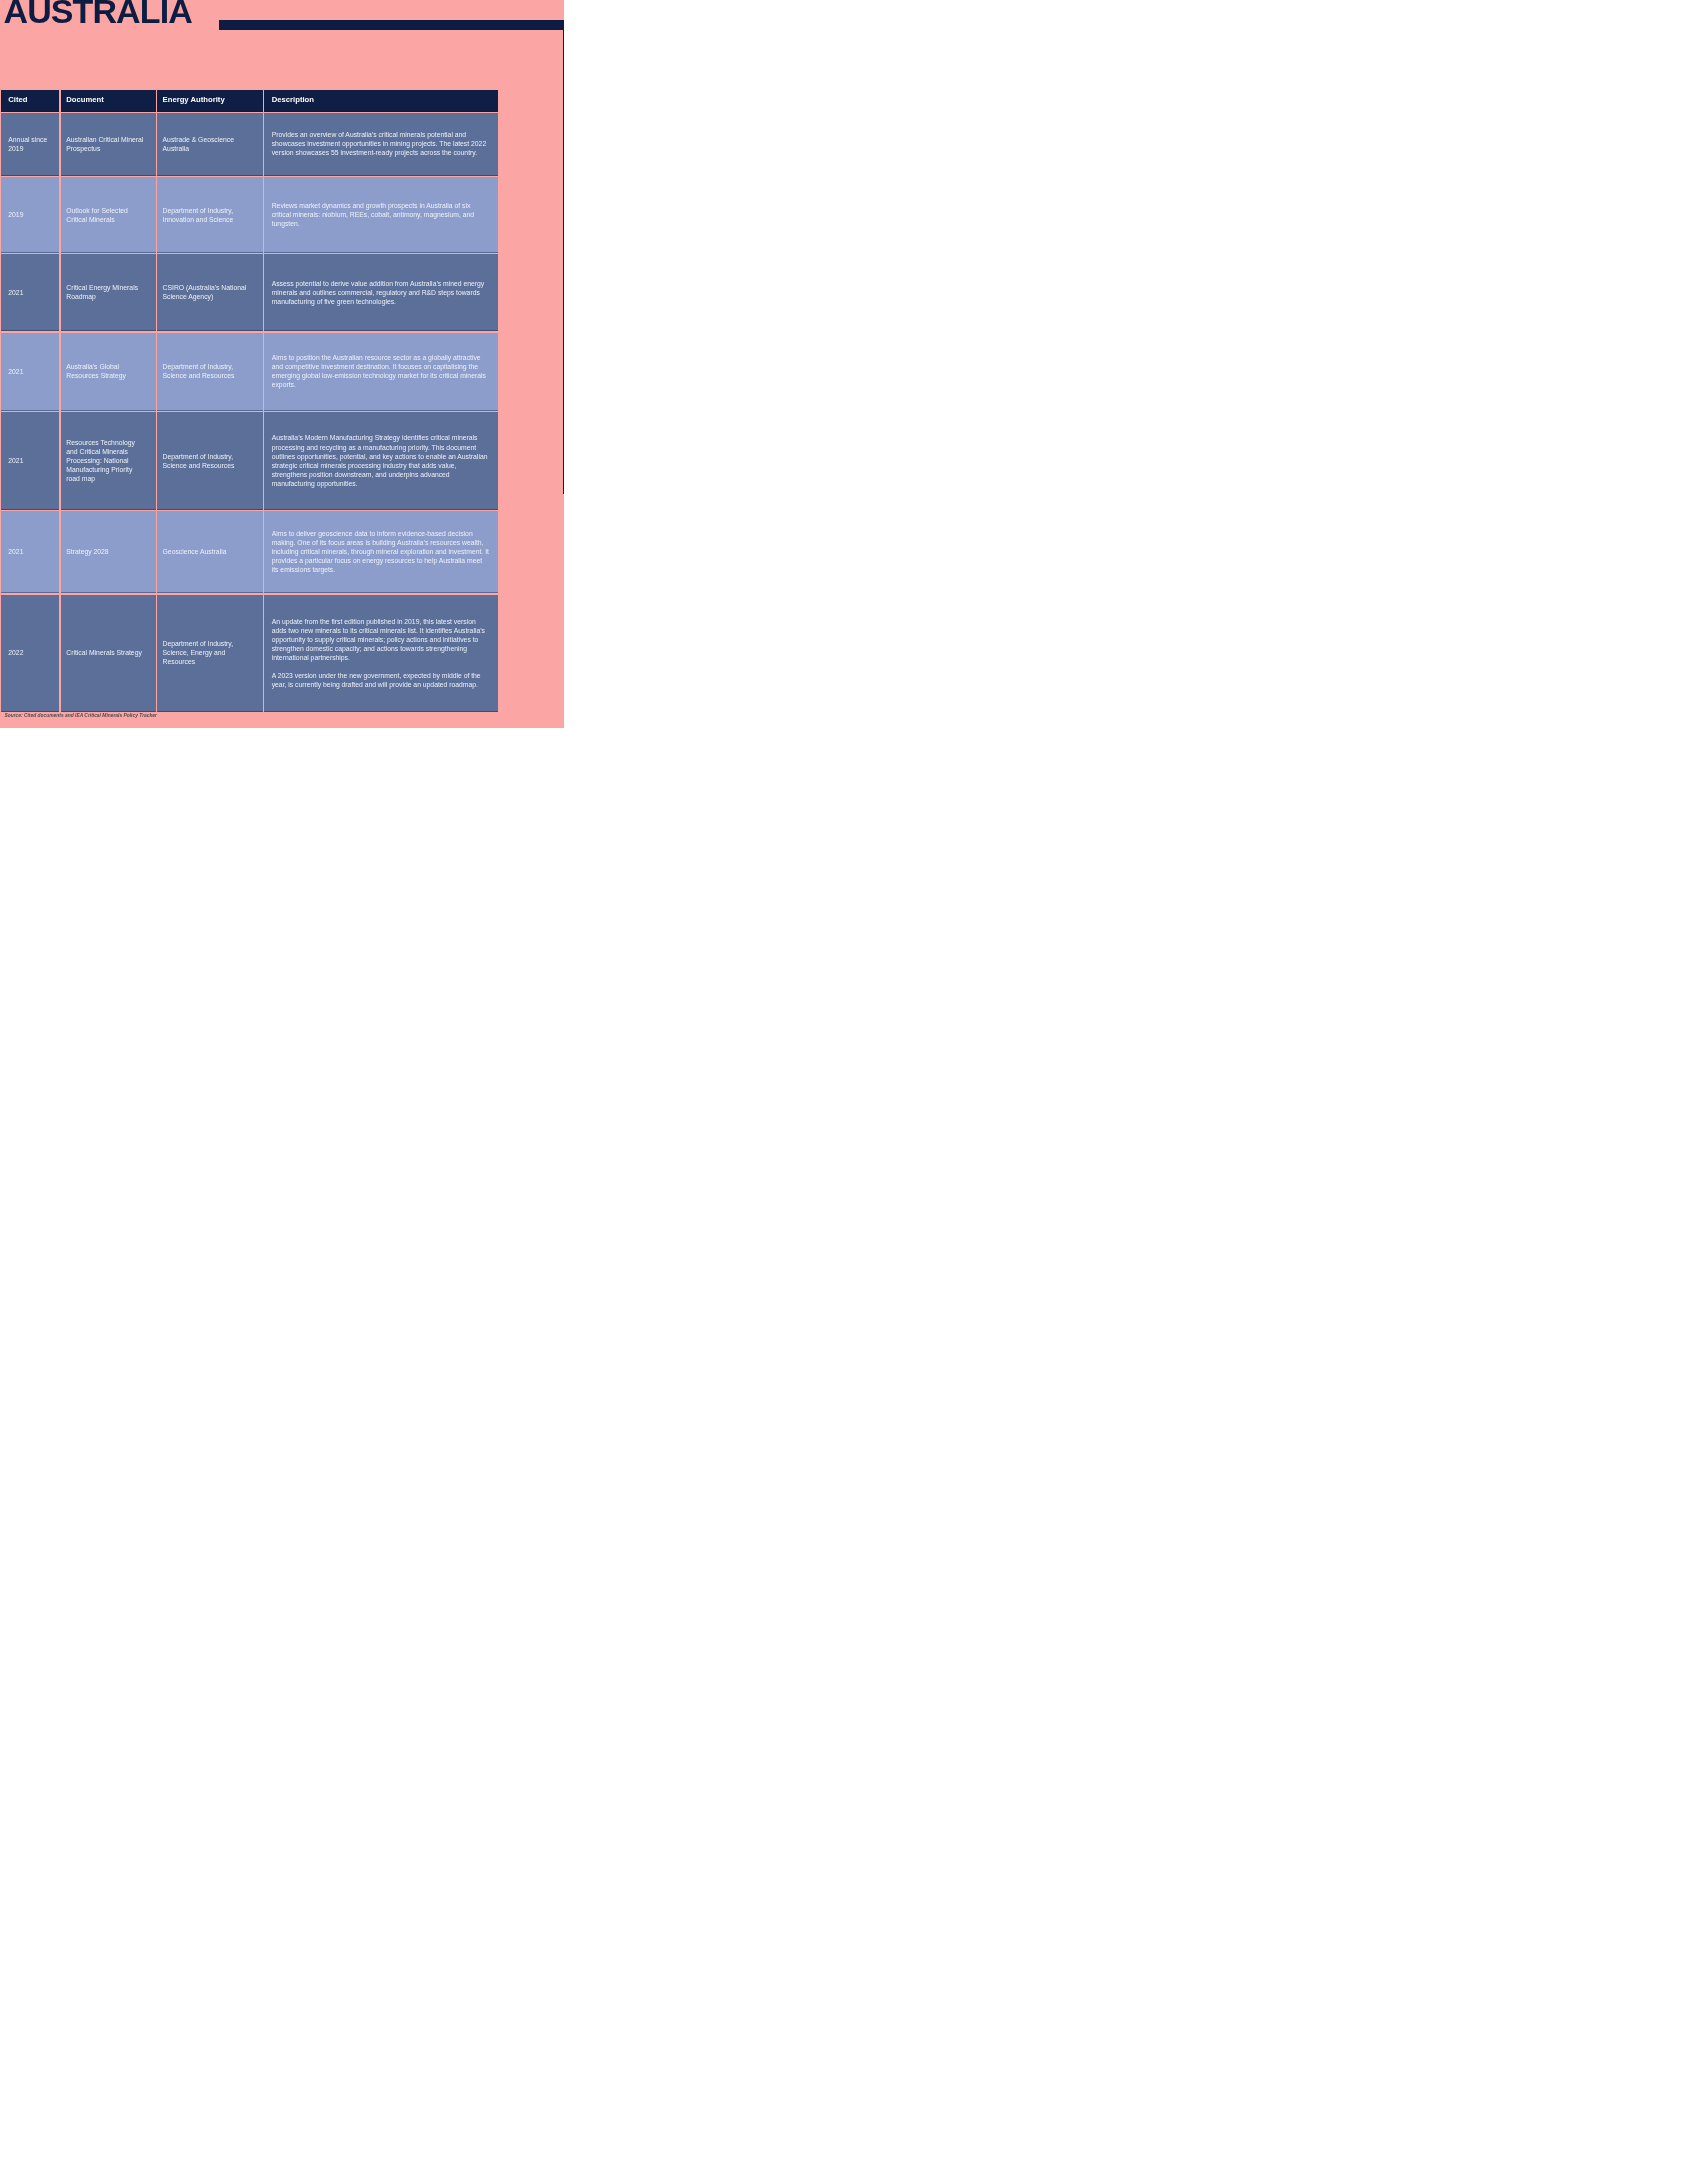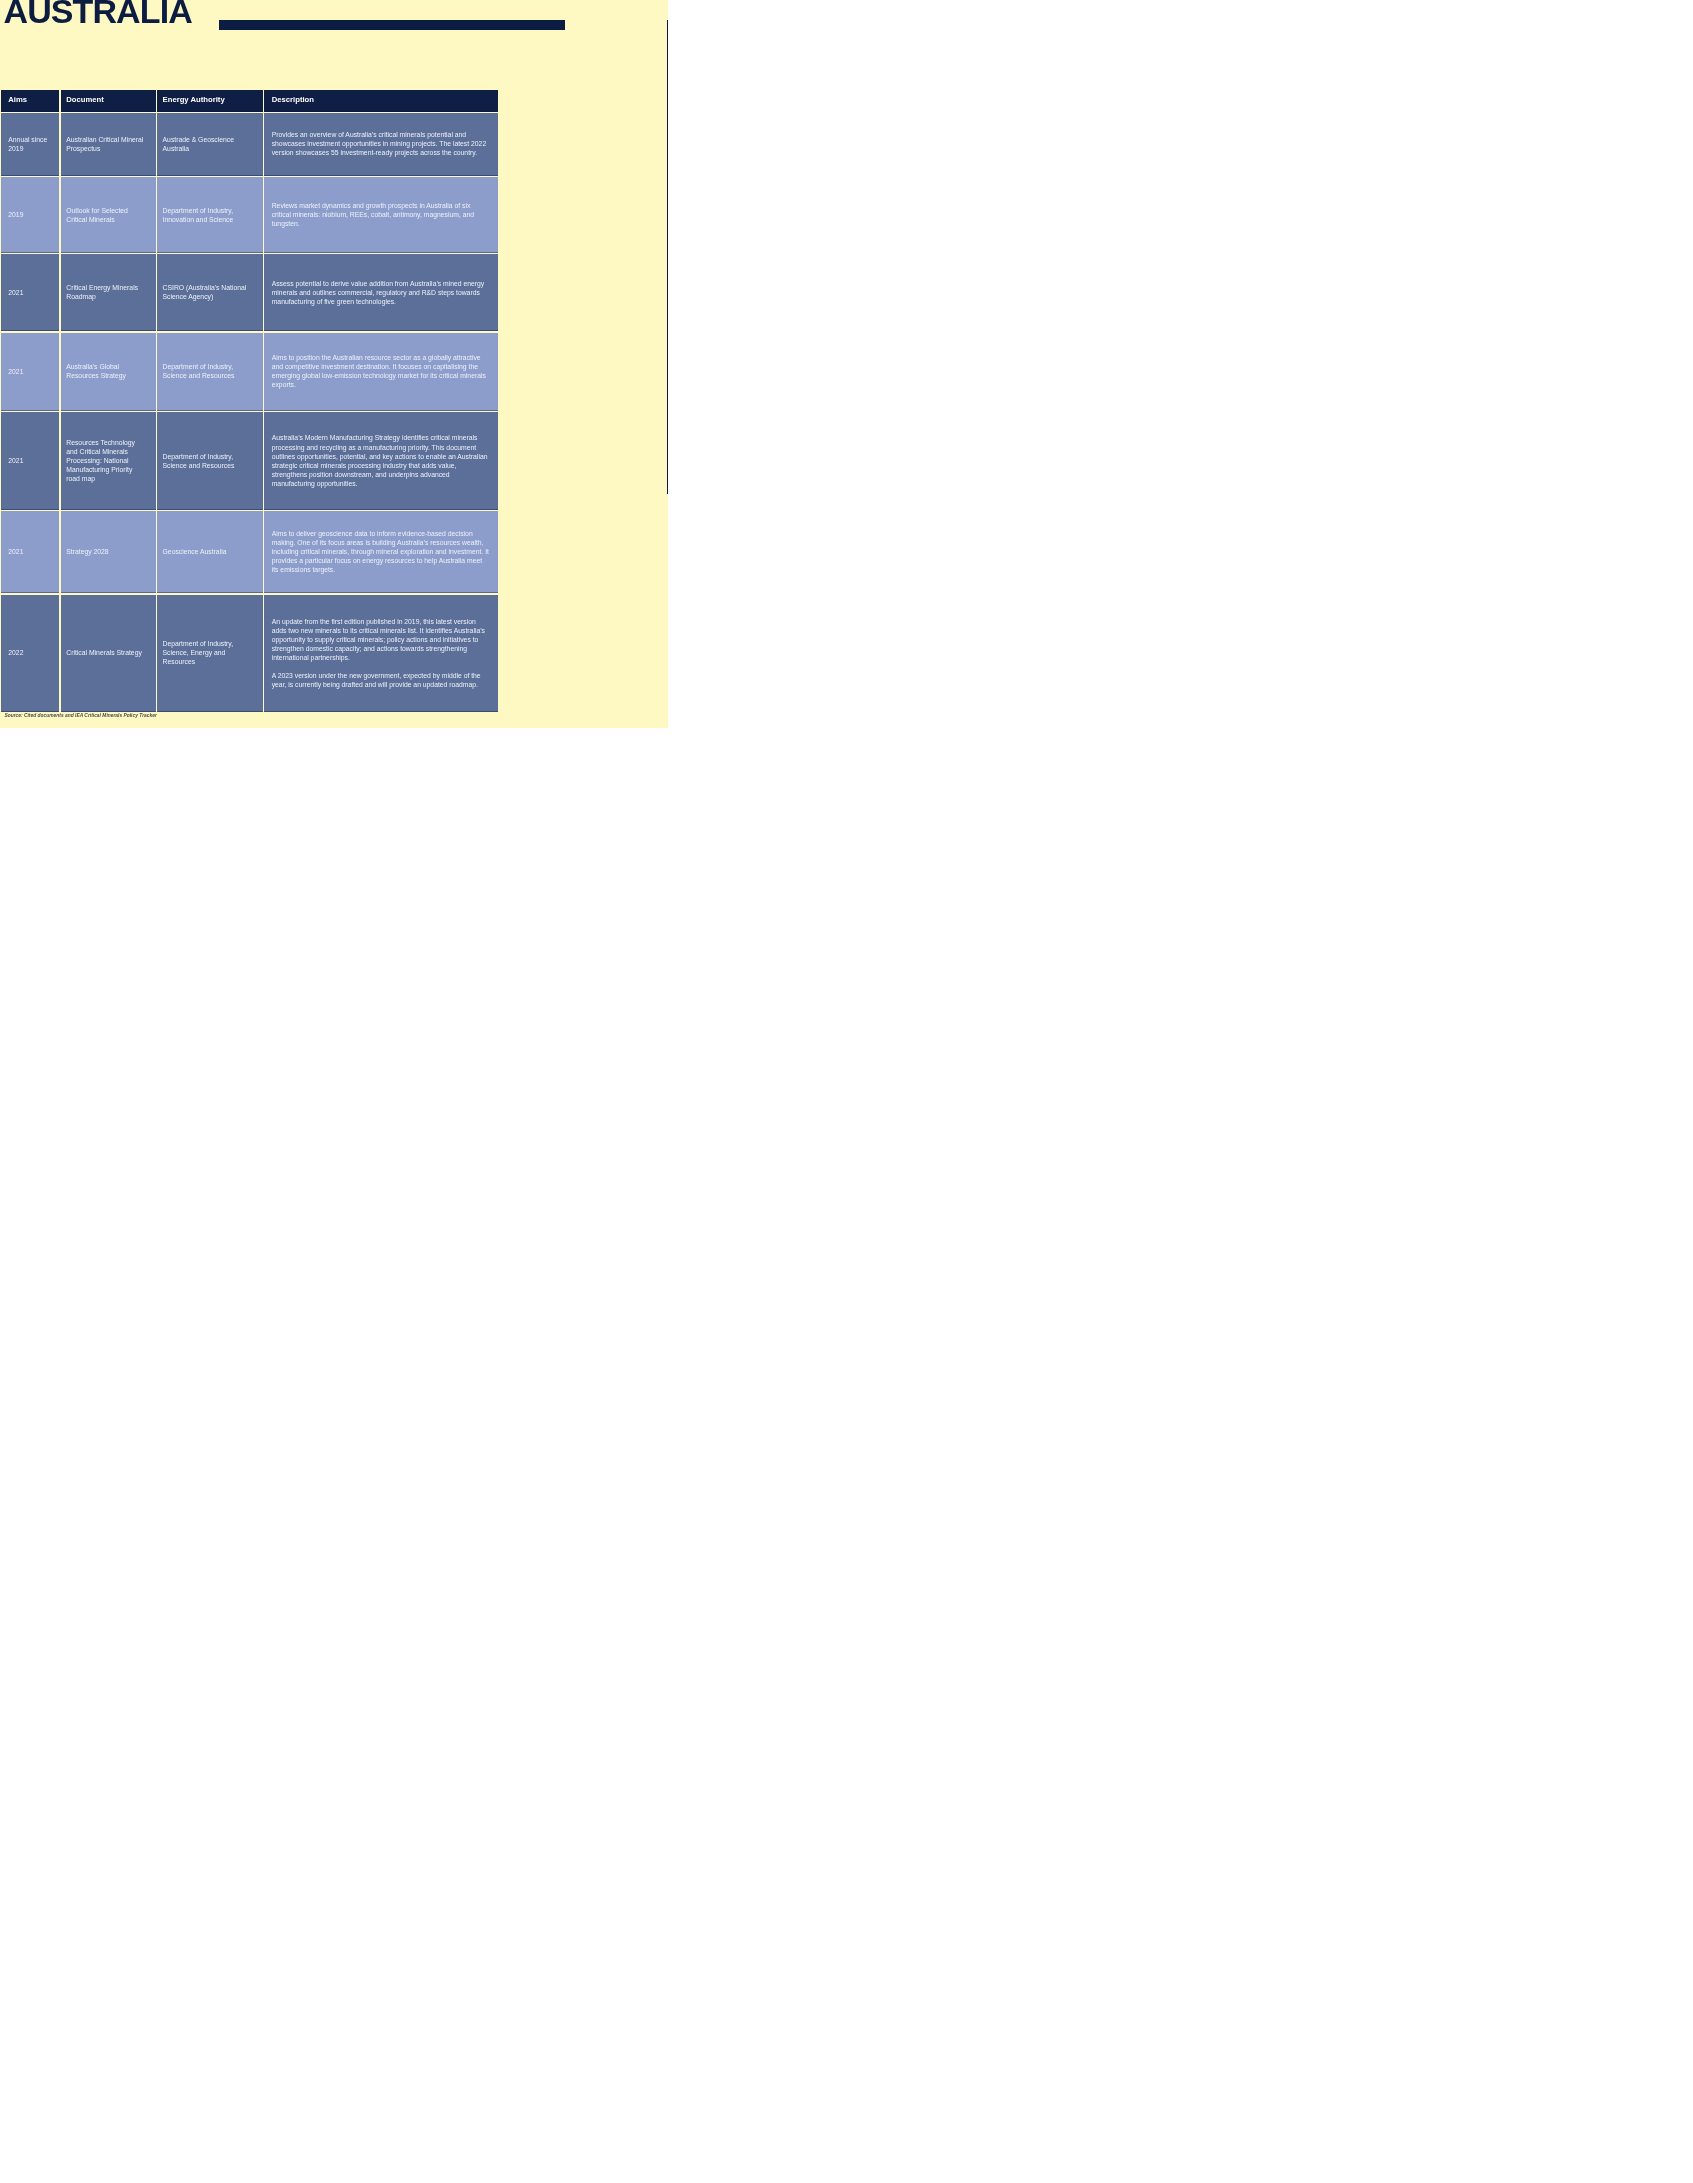--- a/index.html
+++ b/index.html
@@ -1,19 +1,19 @@
 <!DOCTYPE html>
 <html style="font-size:7px"><head>
 <meta charset="utf-8">
 <style>
   html,body{margin:0;padding:0;background:#ffffff;}
   .page{
     position:relative;
-    width:668px;height:728px;
-    background:#fef9c3;
+    width:564px;height:728px;
+    background:#fca5a5;
     font-family:"Liberation Sans","DejaVu Sans",sans-serif;
     overflow:hidden;
   }
   
   .page-title{
     position:absolute;left:3.5px;top:-6.2px;
     font-size:34px;font-weight:800;letter-spacing:-0.9px;
     color:#0d1d42;line-height:1;margin:0;
   }
   .title-bar{
@@ -73,21 +73,21 @@
 
 <div class="page">
 
   <h1 class="page-title">AUSTRALIA</h1>
   <div class="title-bar"></div>
   <div class="page-edge-line"></div>
 
   <div class="doc-table">
 
     <div class="t-row row-head">
-      <div class="cell c-year">Aims</div>
+      <div class="cell c-year">Cited</div>
       <div class="cell c-doc">Document</div>
       <div class="cell c-auth">Energy Authority</div>
       <div class="cell c-desc" style="flex-direction: column; justify-content: center; align-items: flex-start;">Description</div>
     </div>
 
     <div class="t-row shade-dark r0">
       <div class="cell c-year">Annual since 2019</div>
       <div class="cell c-doc">Australian Critical Mineral Prospectus</div>
       <div class="cell c-auth">Austrade &amp; Geoscience Australia</div>
       <div class="cell c-desc" style="flex-direction: column; justify-content: center; align-items: flex-start;">

